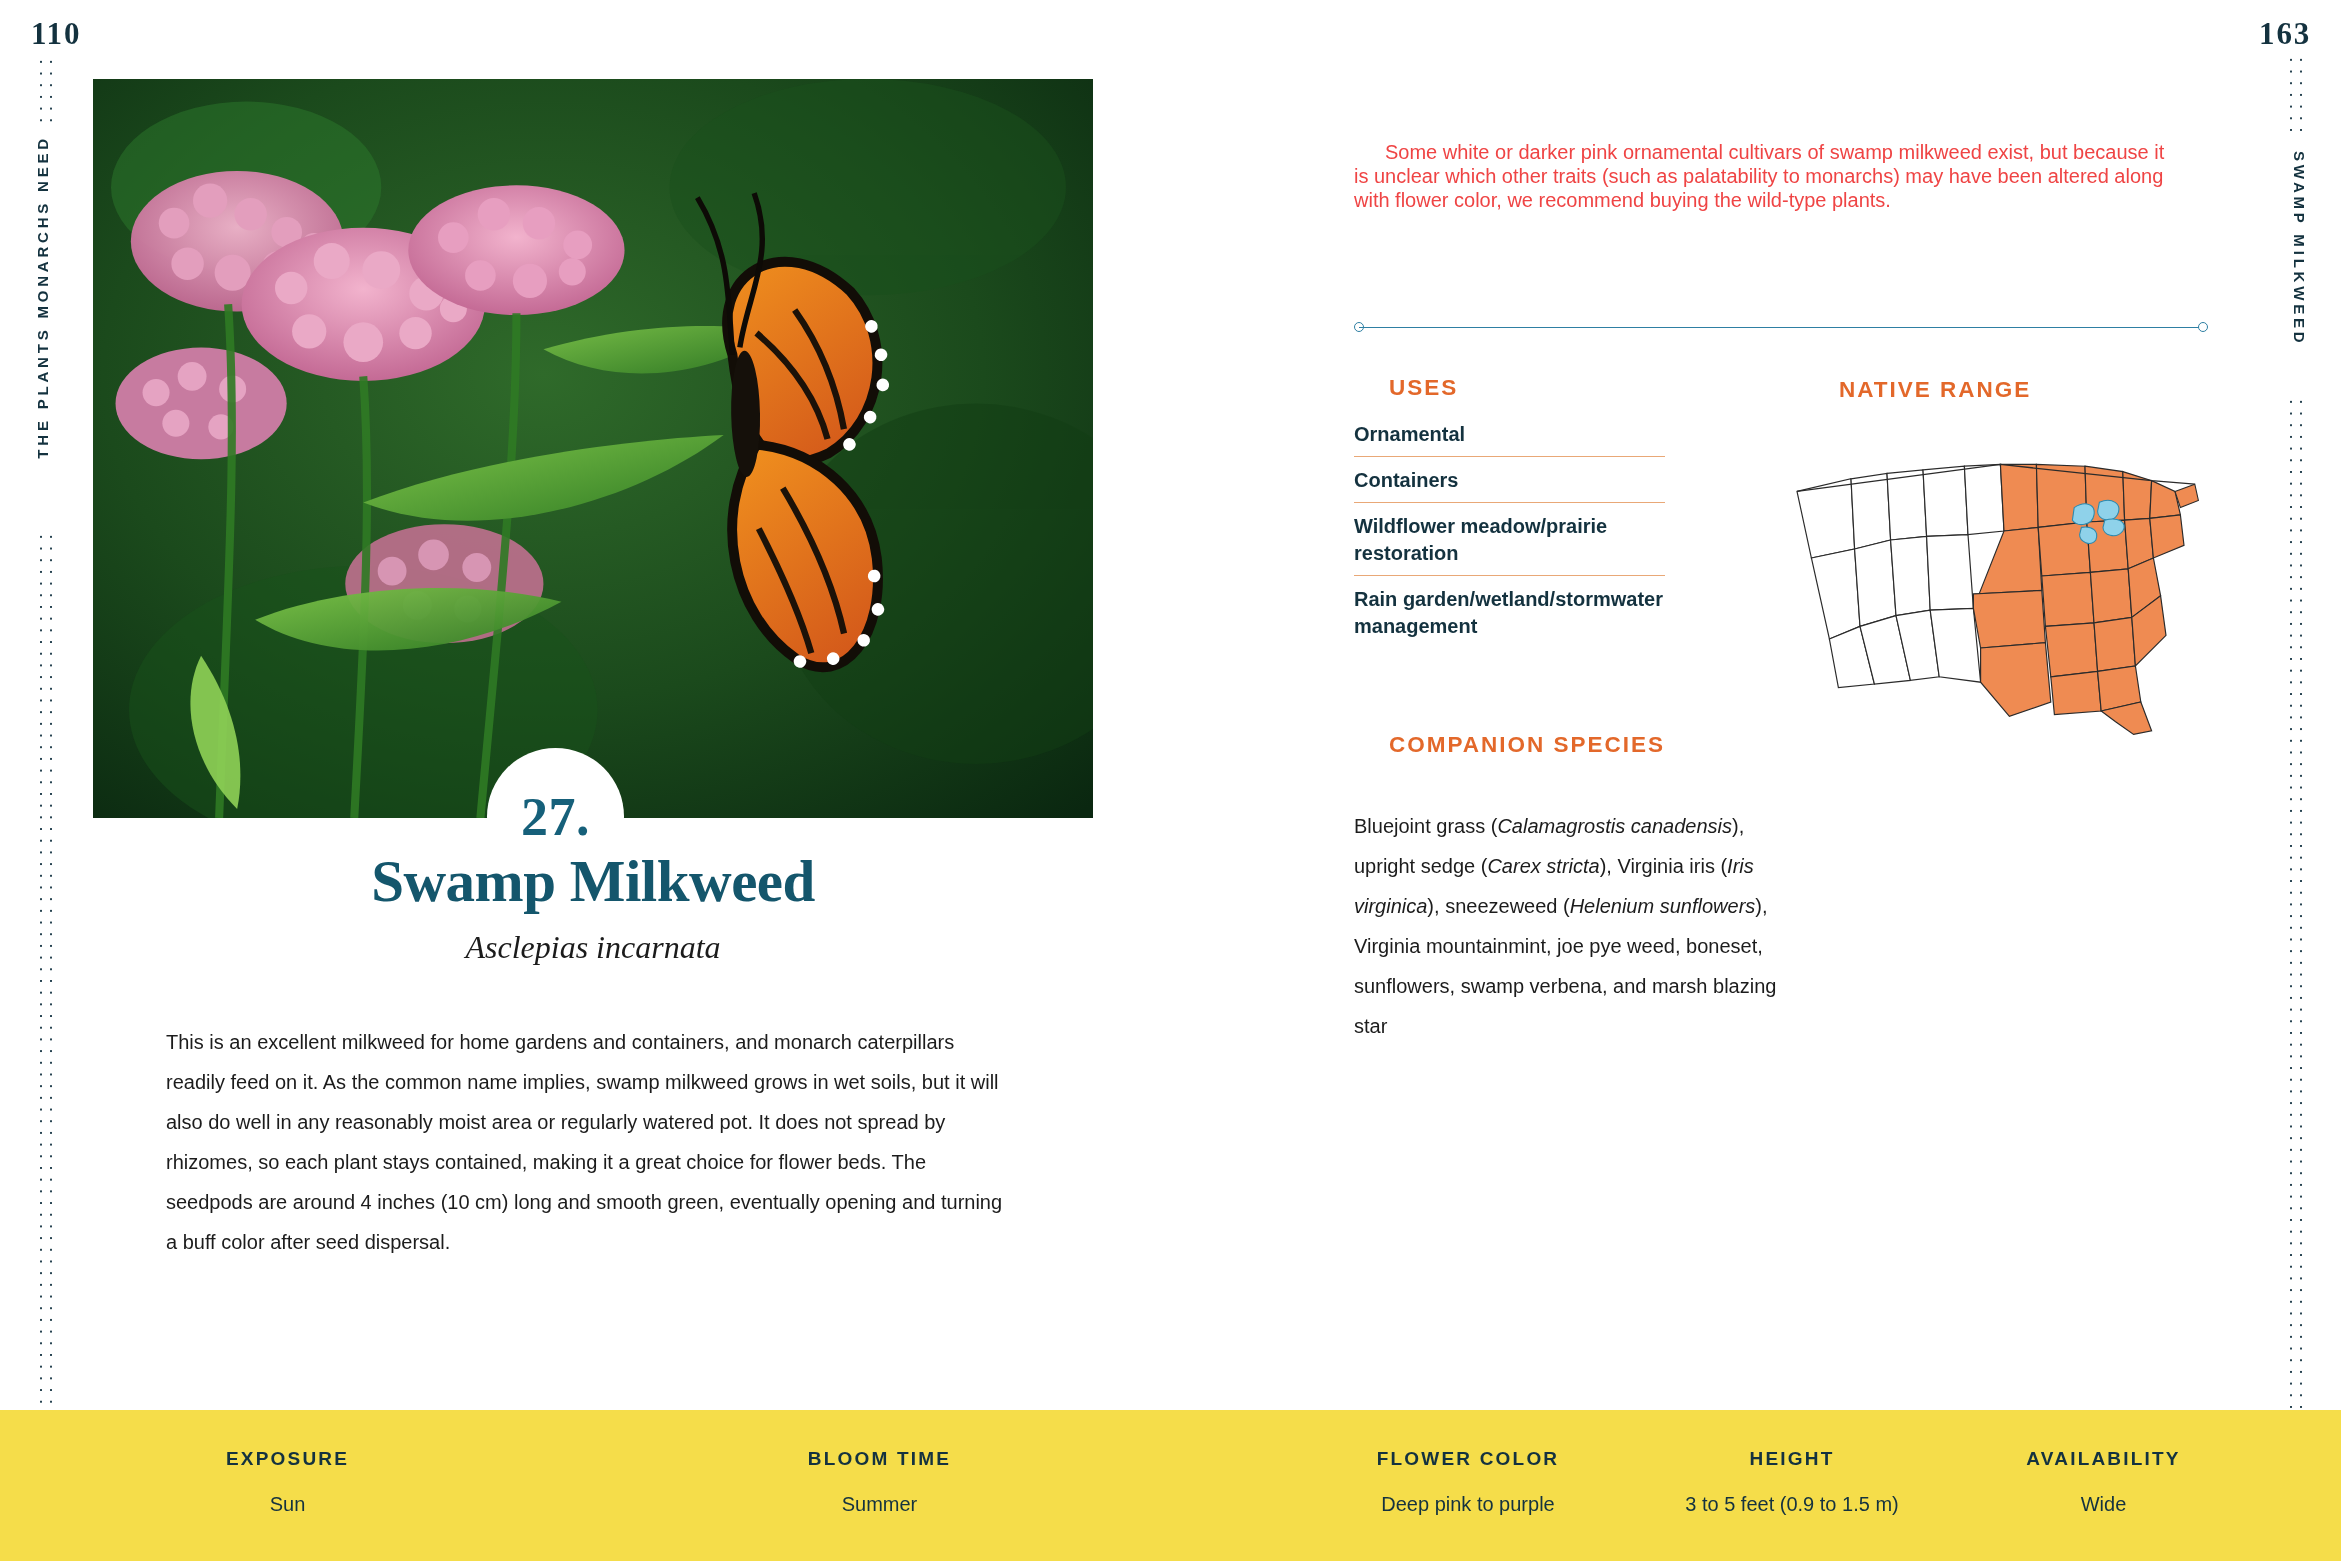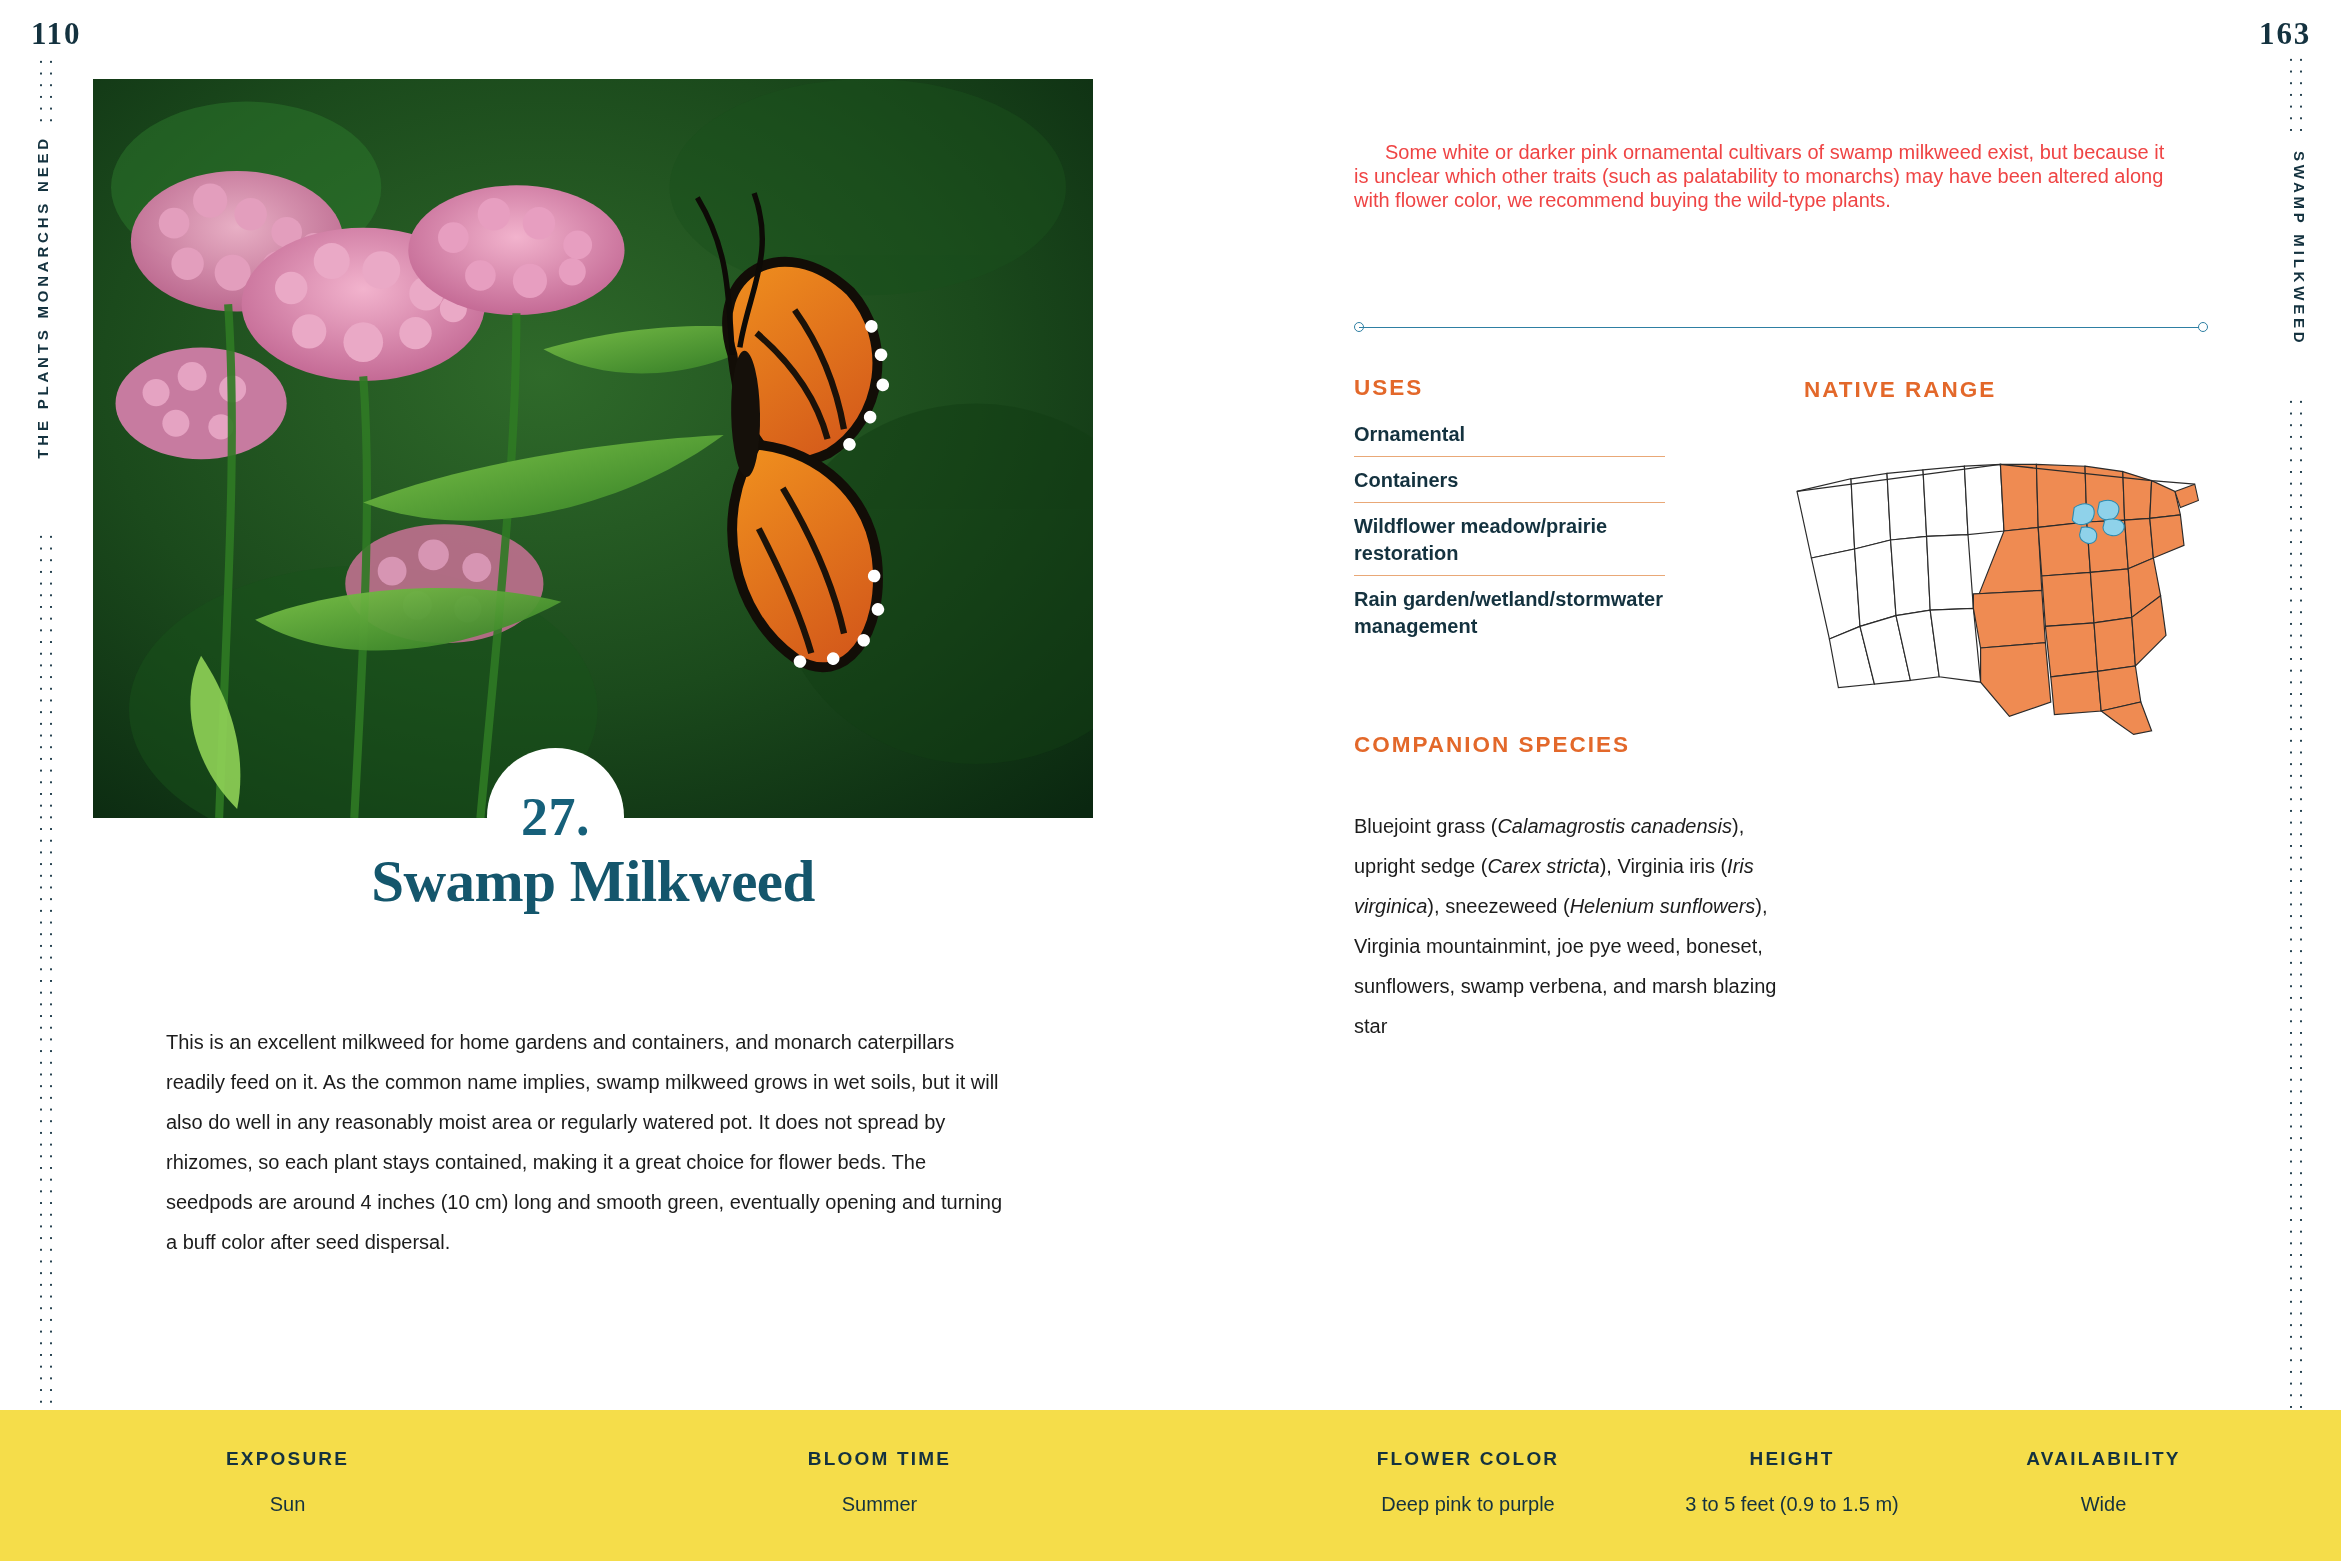--- a/index.html
+++ b/index.html
@@ -169,20 +169,21 @@
   .divider .cap.left  { left: 0; }
   .divider .cap.right { right: 0; }
 
   .sec-head {
     position: absolute;
     font-size: 22.5px;
     font-weight: bold;
     letter-spacing: 2px;
     color: #e3682a;
     text-transform: uppercase;
+    margin-left: 35px;
   }
   .uses-head  { left: 1354px; top: 375px; }
   .range-head { left: 1804px; top: 377px; }
   .comp-head  { left: 1354px; top: 732px; }
 
   .uses-list {
     position: absolute;
     left: 1354px;
     top: 416px;
     width: 311px;
@@ -391,20 +392,21 @@
         <ellipse cx="70" cy="180" rx="16" ry="70" fill="#15100a" transform="rotate(-15 70 180)"></ellipse>
       </g>
     </svg>
   </div>
 
   <div class="numbadge">
     <span>27.</span>
   </div>
 
   <div class="common-name">Swamp Milkweed</div>
+  <div class="latin-name">Asclepias incarnata</div>
   <div class="left-body">This is an excellent milkweed for home gardens and containers, and monarch caterpillars readily feed on it. As the common name implies, swamp milkweed grows in wet soils, but it will also do well in any reasonably moist area or regularly watered pot. It does not spread by rhizomes, so each plant stays contained, making it a great choice for flower beds. The seedpods are around 4 inches (10 cm) long and smooth green, eventually opening and turning a buff color after seed dispersal.</div>
 
   <div class="folio folio-right">163</div>
   <div class="dotcol dotcol-r1"></div>
   <div class="dotcol dotcol-r2"></div>
   <div class="vrun vrun-right">Swamp Milkweed</div>
 
   <div class="right-intro">Some white or darker pink ornamental cultivars of swamp milkweed exist, but because it is unclear which other traits (such as palatability to monarchs) may have been altered along with flower color, we recommend buying the wild-type plants.</div>
 
   <div class="divider">

